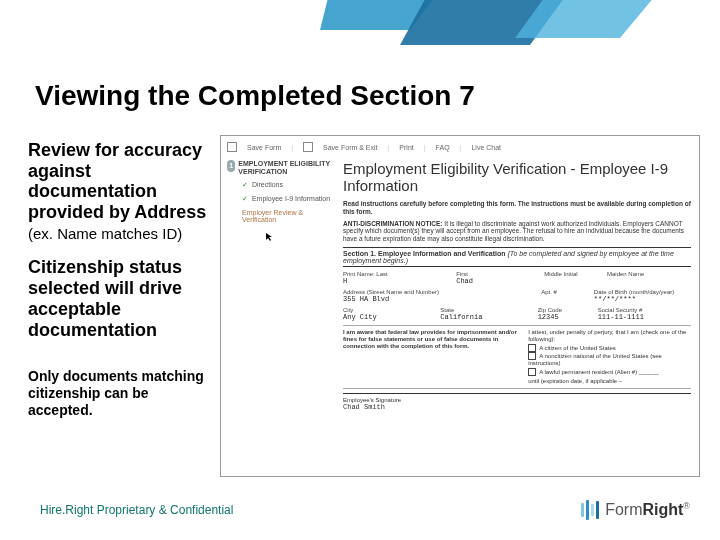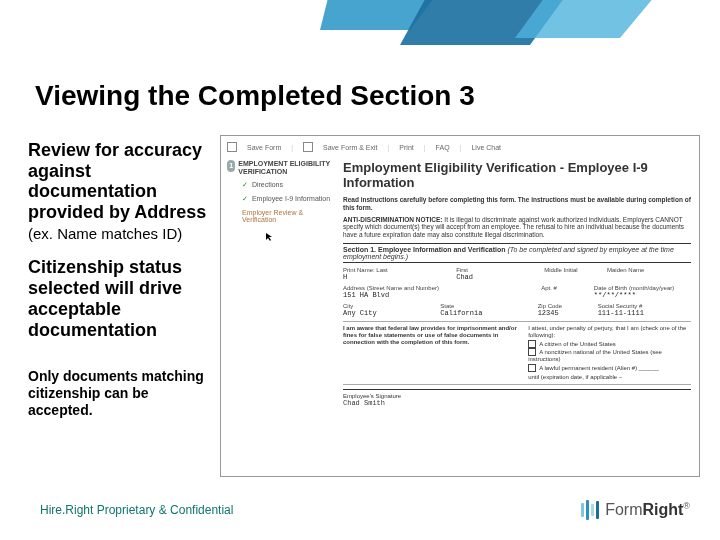--- a/index.html
+++ b/index.html
@@ -16,21 +16,21 @@
   .tb .ic{width:8px;height:8px;border:1px solid #888;display:inline-block}
   .tb .sep{color:#ccc}
   .nav{position:absolute;top:24px;left:6px;width:110px}
   .nav-badge{width:12px;height:12px;border-radius:6px;background:#9aa;color:#fff;font-size:7px;display:inline-flex;align-items:center;justify-content:center;margin-right:3px}
   .nav .hdr{font-weight:bold;font-size:7px;color:#444;display:flex;align-items:flex-start;line-height:1.1}
   .nav .item{margin:6px 0 0 15px;font-size:7px;color:#555}
   .nav .chk{color:#2a8a2a;margin-right:4px}
   .nav .active{color:#b0733f}
   .cursor{position:absolute;width:10px;height:10px}
   .body{position:absolute;top:24px;left:122px;right:8px}
-  .body h1{font-size:13px;font-weight:bold;margin:0 0 6px 0;color:#333}
+  .body h1{font-size:15px;font-weight:normal;margin:0 0 6px 0;color:#333}
   .body .instr{font-size:6.5px;font-weight:bold;line-height:1.2;margin-bottom:4px}
   .body .notice{font-size:6.5px;line-height:1.2;margin-bottom:4px}
   .body .sec{font-size:7px;font-weight:bold;border-top:1px solid #333;border-bottom:1px solid #333;padding:2px 0;margin-bottom:4px}
   .body .sec .it{font-style:italic;font-weight:normal}
   .frow{display:flex;gap:4px;margin-bottom:4px}
   .fcell{flex:1;font-size:6px}
   .fcell .lbl{color:#444}
   .fcell .val{font-family:'Courier New',monospace;font-size:7px;color:#222}
   .aware-row{display:flex;gap:6px;border-top:1px solid #aaa;border-bottom:1px solid #aaa;padding:3px 0;margin:4px 0}
   .aware-row .l{flex:1.1;font-size:6px;font-weight:bold;line-height:1.15}
@@ -51,21 +51,21 @@
 <body>
 
 <div class="banner">
   <svg width="360" height="70" viewBox="0 0 360 70">
     <polygon points="10,0 120,0 90,40 0,40" fill="#2794c7" opacity="0.85"></polygon>
     <polygon points="110,0 250,0 210,55 80,55" fill="#1b6fa0" opacity="0.9"></polygon>
     <polygon points="230,0 340,0 300,48 195,48" fill="#4fb3dd" opacity="0.8"></polygon>
   </svg>
 </div>
 
-<div class="title">Viewing the Completed Section 3</div>
+<div class="title">Viewing the Completed Section 7</div>
 
 <div class="left-col">
   <div class="p1">
     <span>Review for accuracy against documentation provided by Address </span><span class="sm">(ex. Name matches ID)</span>
   </div>
   <div class="p2">Citizenship status selected will drive acceptable documentation</div>
   <div class="p3">Only documents matching citizenship can be accepted.</div>
 </div>
 
 <div class="screenshot">
@@ -116,21 +116,21 @@
           <div class="val"></div>
         </div>
       <div class="fcell">
           <div class="lbl">Maiden Name</div>
           <div class="val"></div>
         </div>
     </div>
     <div class="frow">
       <div class="fcell" style="flex:2">
           <div class="lbl">Address (Street Name and Number)</div>
-          <div class="val">151 HA Blvd</div>
+          <div class="val">355 HA Blvd</div>
         </div>
       <div class="fcell" style="flex:0.5">
           <div class="lbl">Apt. #</div>
           <div class="val"></div>
         </div>
       <div class="fcell">
           <div class="lbl">Date of Birth (month/day/year)</div>
           <div class="val">**/**/****</div>
         </div>
     </div>

